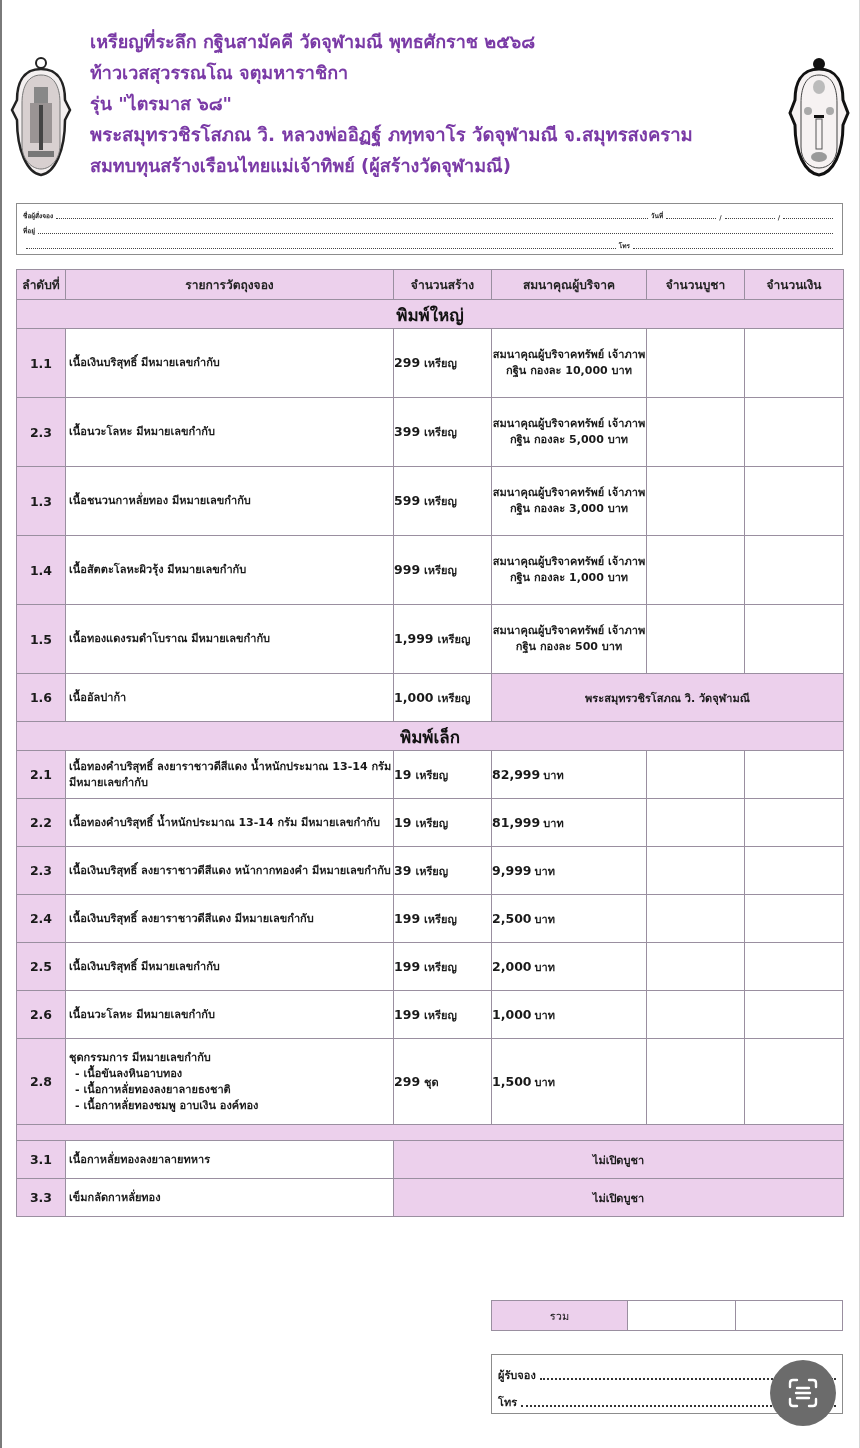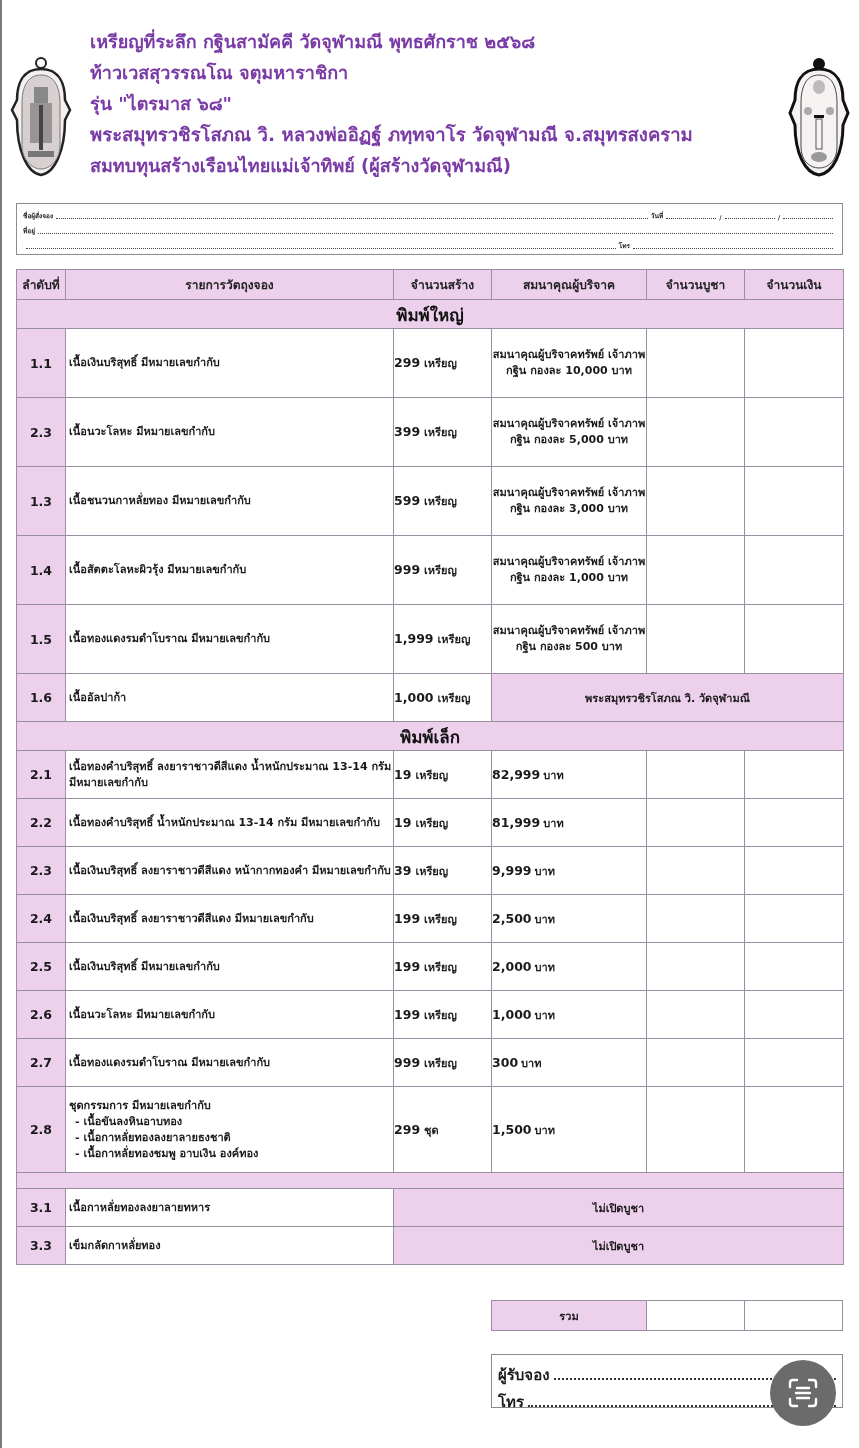--- a/index.html
+++ b/index.html
@@ -40,23 +40,23 @@
   tr.big td { height: 69px; }
   tr.b16 td { height: 48px; }
   tr.s td { height: 48px; }
   tr.s28 td { height: 86px; }
   tr.gap td { height: 16px; }
   tr.r3 td { height: 38px; }
   .subline { display: block; padding-left: 6px; }
 
   table.total { position: absolute; left: 491px; top: 1300px; width: 352px; border-collapse: collapse; table-layout: fixed; font-size: 11px; }
   table.total td { border: 1px solid #9a8fa0; height: 30px; }
-  table.total td.lbl { width: 155px; text-align: center; font-weight: bold; background: #ecd0ec; }
-
-  .recv-box { position: absolute; left: 491px; top: 1354px; width: 352px; height: 54px; border: 1px solid #8c8c8c; padding: 6px 6px; font-size: 15px; font-weight: bold; }
+  table.total td.lbl { width: 136px; text-align: center; font-weight: normal; background: #ecd0ec; }
+
+  .recv-box { position: absolute; left: 491px; top: 1354px; width: 352px; height: 60px; border: 1px solid #8c8c8c; padding: 6px 6px; font-size: 11px; font-weight: bold; }
   .recv-box .row { display: flex; height: 27px; align-items: center; }
   .recv-box .dots { flex: 1; border-bottom: 2px dotted #333; margin-left: 4px; margin-top: 8px; }
 
   .scan-btn { position: absolute; left: 770px; top: 1360px; width: 66px; height: 66px; border-radius: 50%; background: #6b6b6b; display: flex; align-items: center; justify-content: center; }
 </style>
 </head>
 <body>
 
 <div class="page-edge-left"></div>
 <div class="page-edge-right"></div>
@@ -225,28 +225,20 @@
     <td></td>
   </tr>
   <tr class="s">
     <td class="num pk">2.6</td>
     <td class="item">เนื้อนวะโลหะ มีหมายเลขกำกับ</td>
     <td class="qty"><span>199</span><span class="u">เหรียญ</span></td>
     <td class="donr"><span>1,000</span><span class="u">บาท</span></td>
     <td></td>
     <td></td>
   </tr>
-  <tr class="s">
-    <td class="num pk">2.7</td>
-    <td class="item">เนื้อทองแดงรมดำโบราณ มีหมายเลขกำกับ</td>
-    <td class="qty"><span>999</span><span class="u">เหรียญ</span></td>
-    <td class="donr"><span>300</span><span class="u">บาท</span></td>
-    <td></td>
-    <td></td>
-  </tr>
   <tr class="s28">
     <td class="num pk">2.8</td>
     <td class="item">
       <span style="display:block">ชุดกรรมการ มีหมายเลขกำกับ</span>
       <span class="subline">- เนื้อขันลงหินอาบทอง</span>
       <span class="subline">- เนื้อกาหลั่ยทองลงยาลายธงชาติ</span>
       <span class="subline">- เนื้อกาหลั่ยทองชมพู อาบเงิน องค์ทอง</span>
     </td>
     <td class="qty"><span>299</span><span class="u">ชุด</span></td>
     <td class="donr"><span>1,500</span><span class="u">บาท</span></td>

